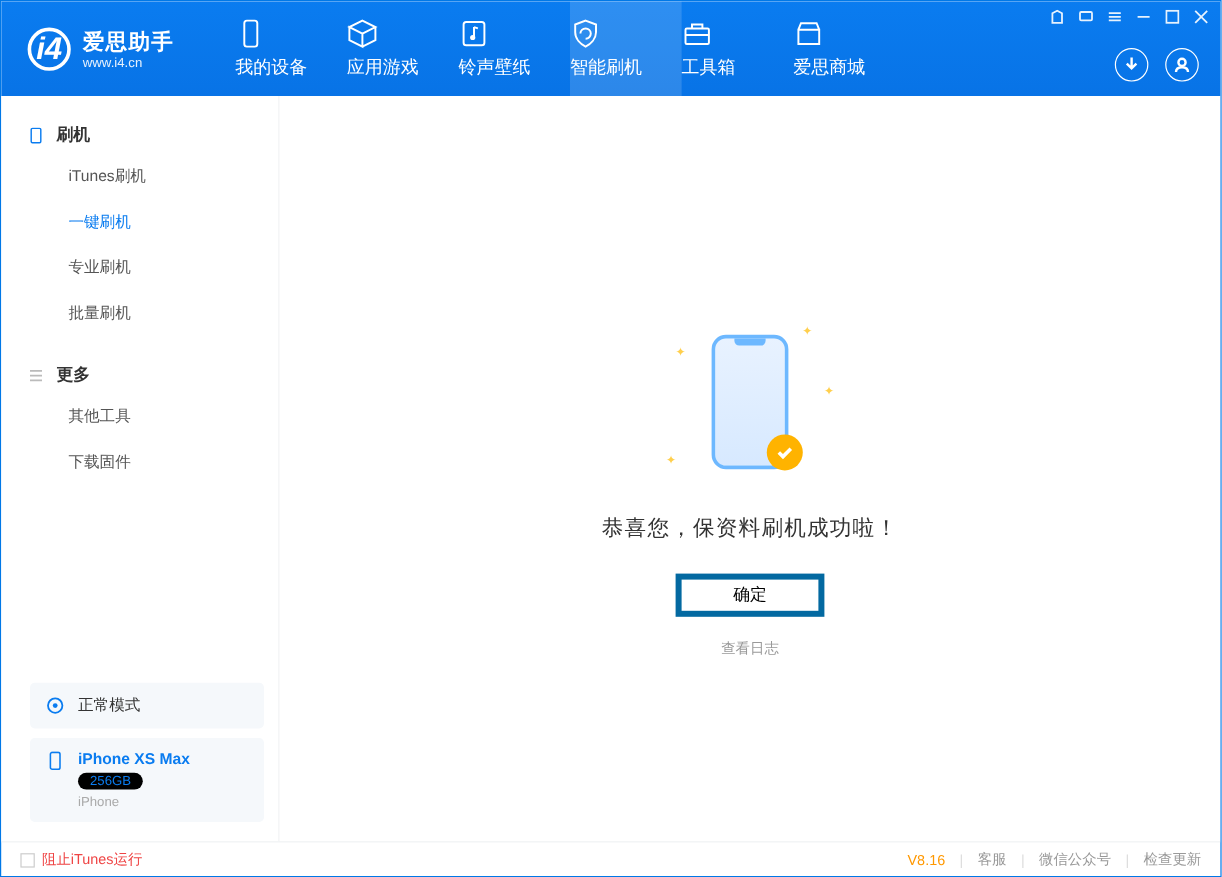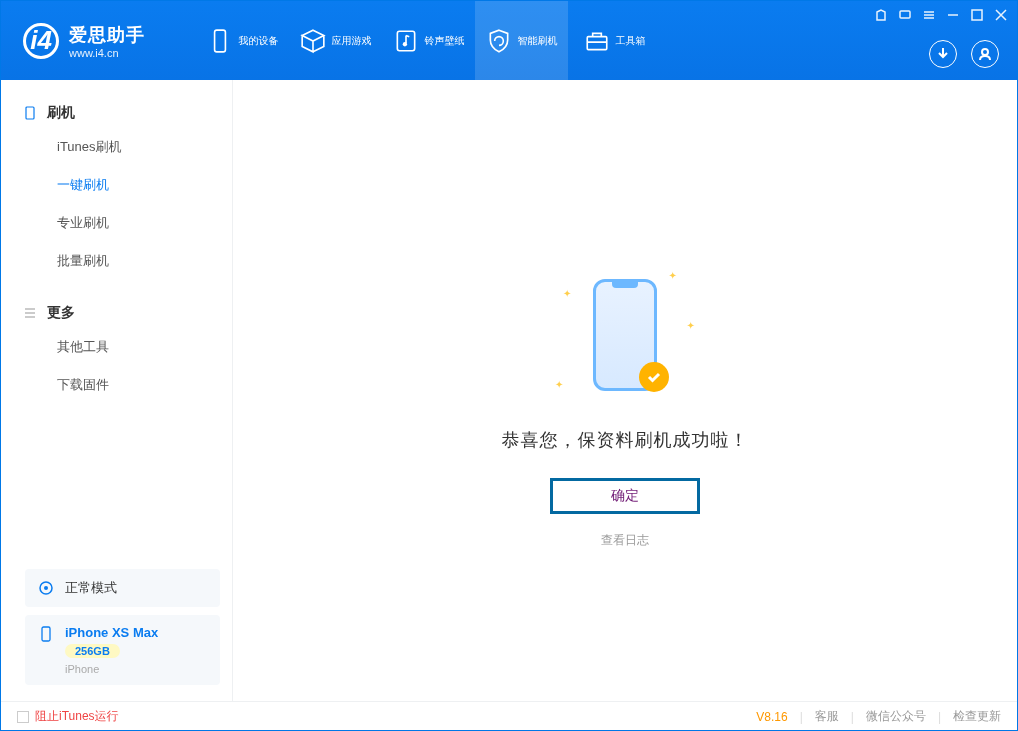--- a/index.html
+++ b/index.html
@@ -7,21 +7,21 @@
 
 
 .header { height: 79px; background: linear-gradient(to bottom, #0a7cf0, #0873e6); display: flex; align-items: center; color: #fff; position: relative; }
 .logo-area { display: flex; align-items: center; padding: 0 18px 0 22px; width: 195px; }
 .logo-circle { width: 36px; height: 36px; border: 3px solid #fff; border-radius: 50%; display: flex; align-items: center; justify-content: center; margin-right: 10px; }
 .logo-circle span { font-size: 26px; font-weight: bold; font-style: italic; color: #fff; }
 .logo-text .title { font-size: 18px; font-weight: bold; letter-spacing: 1px; }
 .logo-text .subtitle { font-size: 11px; opacity: 0.9; }
 
 .nav-tabs { display: flex; height: 100%; }
-.nav-tab { width: 93px; height: 100%; display: flex; flex-direction: row; align-items: center; justify-content: center; cursor: pointer; gap: 6px; font-size: 10px; }
+.nav-tab { width: 93px; height: 100%; display: flex; flex-direction: column; align-items: flex-start; justify-content: center; cursor: pointer; gap: 6px; font-size: 15px; }
 .nav-tab.active { background: rgba(255,255,255,0.15); }
 .nav-icon { width: 26px; height: 26px; display: flex; align-items: center; justify-content: center; }
 .nav-icon svg { width: 26px; height: 26px; fill: #fff; }
 
 .win-controls-top { position: absolute; top: 6px; right: 10px; display: flex; gap: 12px; }
 .win-controls-top .wc { width: 12px; height: 12px; cursor: pointer; opacity: 0.9; }
 .win-controls-top svg { width: 12px; height: 12px; stroke: #fff; fill: none; stroke-width: 1.5; }
 
 .header-right-icons { position: absolute; right: 18px; bottom: 12px; display: flex; gap: 14px; }
 .hr-icon { width: 28px; height: 28px; border: 1.5px solid #fff; border-radius: 50%; display: flex; align-items: center; justify-content: center; cursor: pointer; }
@@ -35,39 +35,39 @@
 .side-item { height: 38px; display: flex; align-items: center; padding-left: 56px; font-size: 13px; color: #555; cursor: pointer; }
 .side-item.active { color: #0a7cf0; }
 .side-spacer { height: 18px; }
 
 .device-cards { margin-top: auto; padding: 10px 12px 8px 24px; }
 .card { background: #f5f8fb; border-radius: 4px; padding: 10px 12px; margin-bottom: 8px; display: flex; align-items: center; gap: 10px; }
 .card-icon { width: 18px; height: 18px; display: flex; align-items: center; justify-content: center; }
 .card-icon svg { width: 16px; height: 16px; }
 .card .ct { font-size: 13px; color: #333; }
 .device-card .dev-name { font-size: 13px; color: #0a7cf0; font-weight: 600; }
-.device-card .dev-cap { display: inline-block; background: #fef9c3; color: #0a7cf0; border-radius: 10px; padding: 1px 10px; font-size: 11px; margin-top: 4px; font-weight: bold; }
+.device-card .dev-cap { display: inline-block; background: #000000; color: #0a7cf0; border-radius: 10px; padding: 1px 10px; font-size: 11px; margin-top: 4px; }
 .device-card .dev-type { font-size: 11px; color: #aaa; margin-top: 4px; }
 
 .bottom-checks { border: 2px solid #e53935; margin: 8px 10px 0 10px; padding: 10px 8px; display: flex; gap: 14px; }
 .chk { display: flex; align-items: center; gap: 6px; font-size: 12px; color: #999; cursor: pointer; }
 .chk .box { width: 13px; height: 13px; border: 1px solid #ccc; background: #fff; }
 
 
 .main { flex: 1; background: #fff; display: flex; flex-direction: column; align-items: center; padding-top: 190px; }
 .phone-illus { position: relative; width: 140px; height: 130px; display: flex; align-items: center; justify-content: center; }
 .phone-body { width: 64px; height: 112px; border: 3px solid #6db8ff; border-radius: 12px; background: linear-gradient(to bottom, #e8f2ff, #d7e9ff); position: relative; }
 .phone-notch { position: absolute; top: 0; left: 50%; transform: translateX(-50%); width: 26px; height: 6px; background: #6db8ff; border-radius: 0 0 4px 4px; }
 .check-badge { position: absolute; bottom: 8px; right: 26px; width: 30px; height: 30px; background: #ffb300; border-radius: 50%; display: flex; align-items: center; justify-content: center; }
 .check-badge svg { width: 16px; height: 16px; stroke: #fff; fill: none; stroke-width: 3; }
 .sparkle { position: absolute; color: #ffcf4d; font-size: 10px; }
 .sparkle.s1 { top: 18px; left: 8px; } .sparkle.s2 { top: 50px; right: 0; } .sparkle.s3 { bottom: 10px; left: 0; } .sparkle.s4 { top: 0; right: 18px; }
 
 .success-text { margin-top: 28px; font-size: 18px; color: #333; letter-spacing: 1px; text-align: center; }
-.ok-btn { margin-top: 26px; width: 150px; height: 36px; border: 3px solid #0369a1; background: #fff; font-size: 14px; color: #701a75; cursor: pointer; }
+.ok-btn { margin-top: 26px; width: 124px; height: 36px; border: 5px solid #0369a1; background: #fff; font-size: 14px; color: #000000; cursor: pointer; }
 .log-link { margin-top: 18px; font-size: 12px; color: #999; cursor: pointer; }
 
 
 .footer { height: 30px; border-top: 1px solid #eef0f2; display: flex; align-items: center; padding: 0 16px; font-size: 12px; color: #999; gap: 8px; }
 .footer .box { width: 12px; height: 12px; border: 1px solid #ccc; }
 .footer-right { margin-left: auto; display: flex; align-items: center; gap: 12px; }
 .footer-right .sep { color: #ddd; }
 .version { color: #ff9800; }
 .flink { cursor: pointer; color: #999; }
 </style>
@@ -121,20 +121,28 @@
       <span>智能刷机</span>
     </div>
     <div class="nav-tab">
       <span class="nav-icon">
           <svg viewBox="0 0 24 24">
             <rect x="3" y="8" width="18" height="12" rx="1" fill="none" stroke="#fff" stroke-width="1.5"></rect>
             <path d="M8 8 L8 5 L16 5 L16 8 M3 13 L21 13" stroke="#fff" stroke-width="1.5" fill="none"></path>
           </svg>
         </span>
       <span>工具箱</span>
+    </div>
+    <div class="nav-tab">
+      <span class="nav-icon">
+          <svg viewBox="0 0 24 24">
+            <path d="M4 9 L20 9 L20 20 L4 20 Z M4 9 L6 4 L18 4 L20 9" fill="none" stroke="#fff" stroke-width="1.5"></path>
+          </svg>
+        </span>
+      <span>爱思商城</span>
     </div>
   </div>
   <div class="win-controls-top">
     <span class="wc"><svg viewBox="0 0 12 12">
           <path d="M2 3 L6 1 L10 3 L10 11 L2 11 Z"></path>
         </svg></span>
     <span class="wc"><svg viewBox="0 0 12 12">
           <rect x="1" y="2" width="10" height="7" rx="1"></rect>
         </svg></span>
     <span class="wc"><svg viewBox="0 0 12 12">

